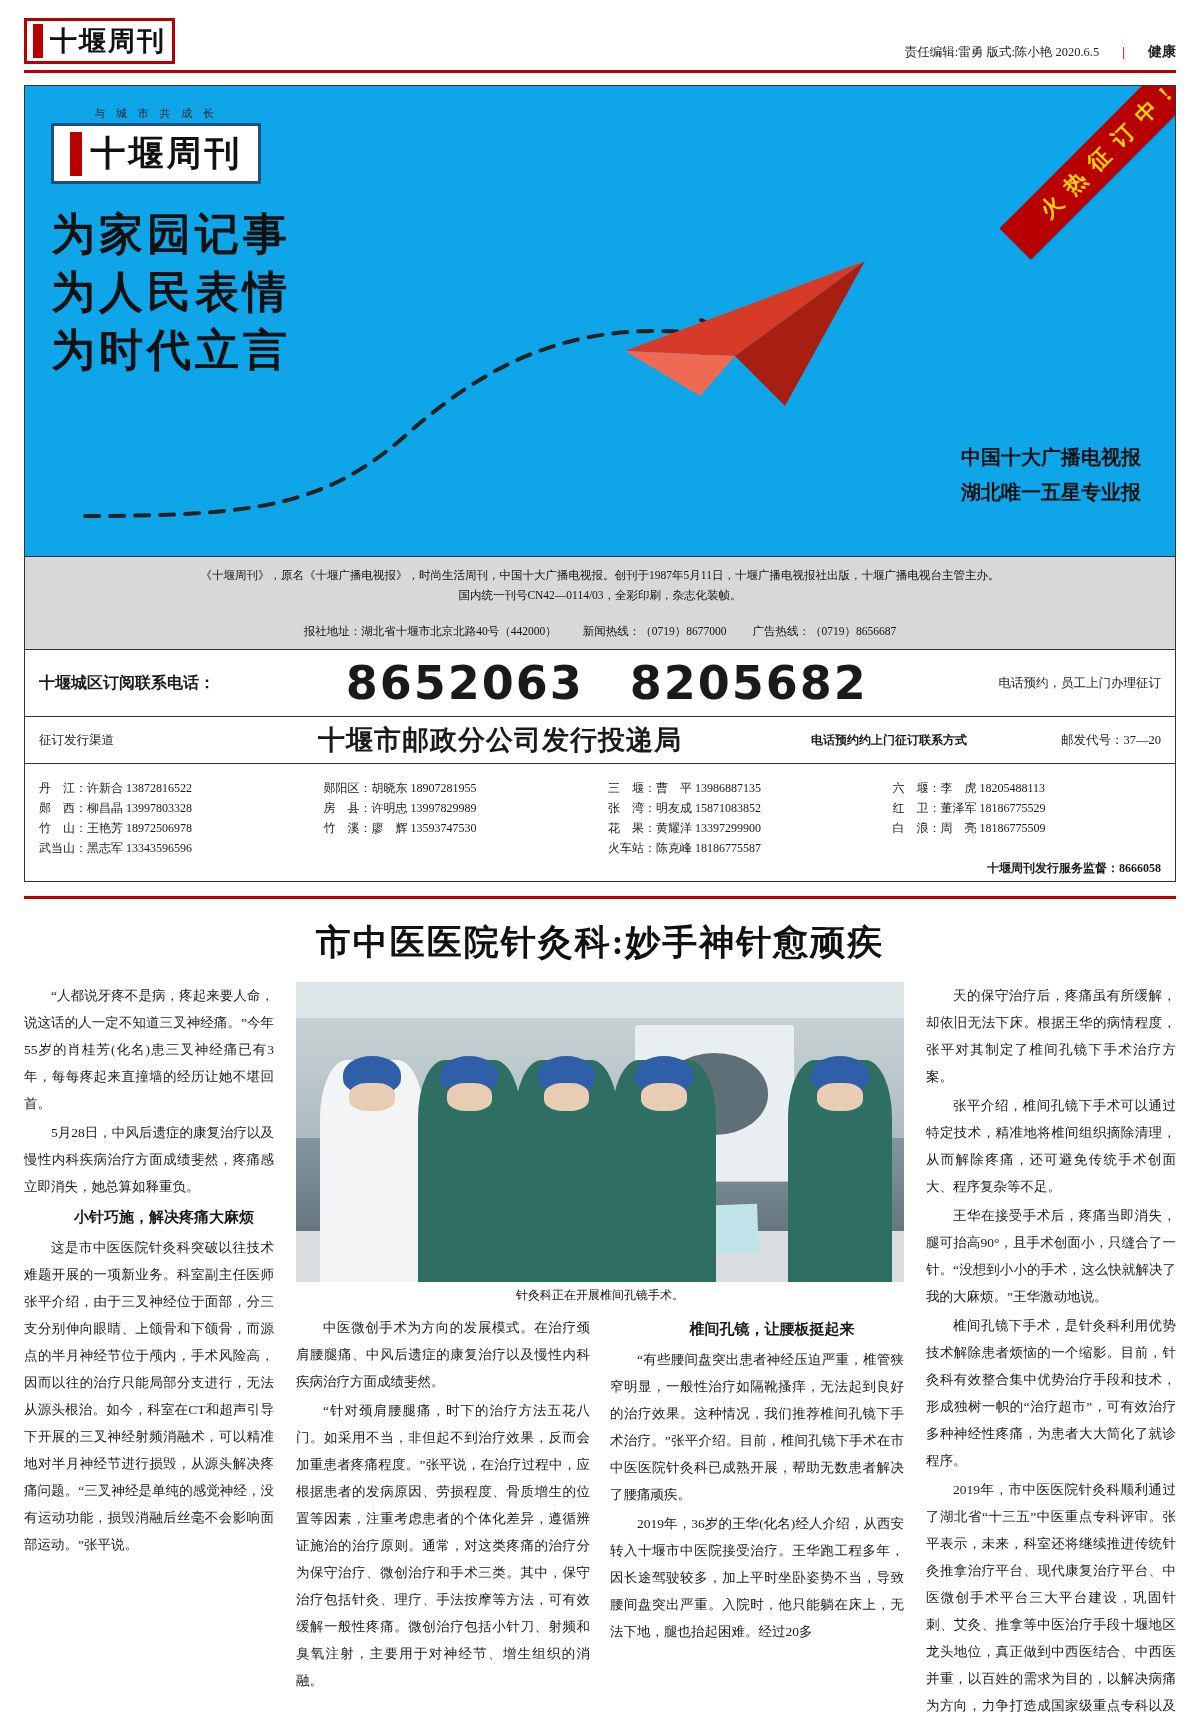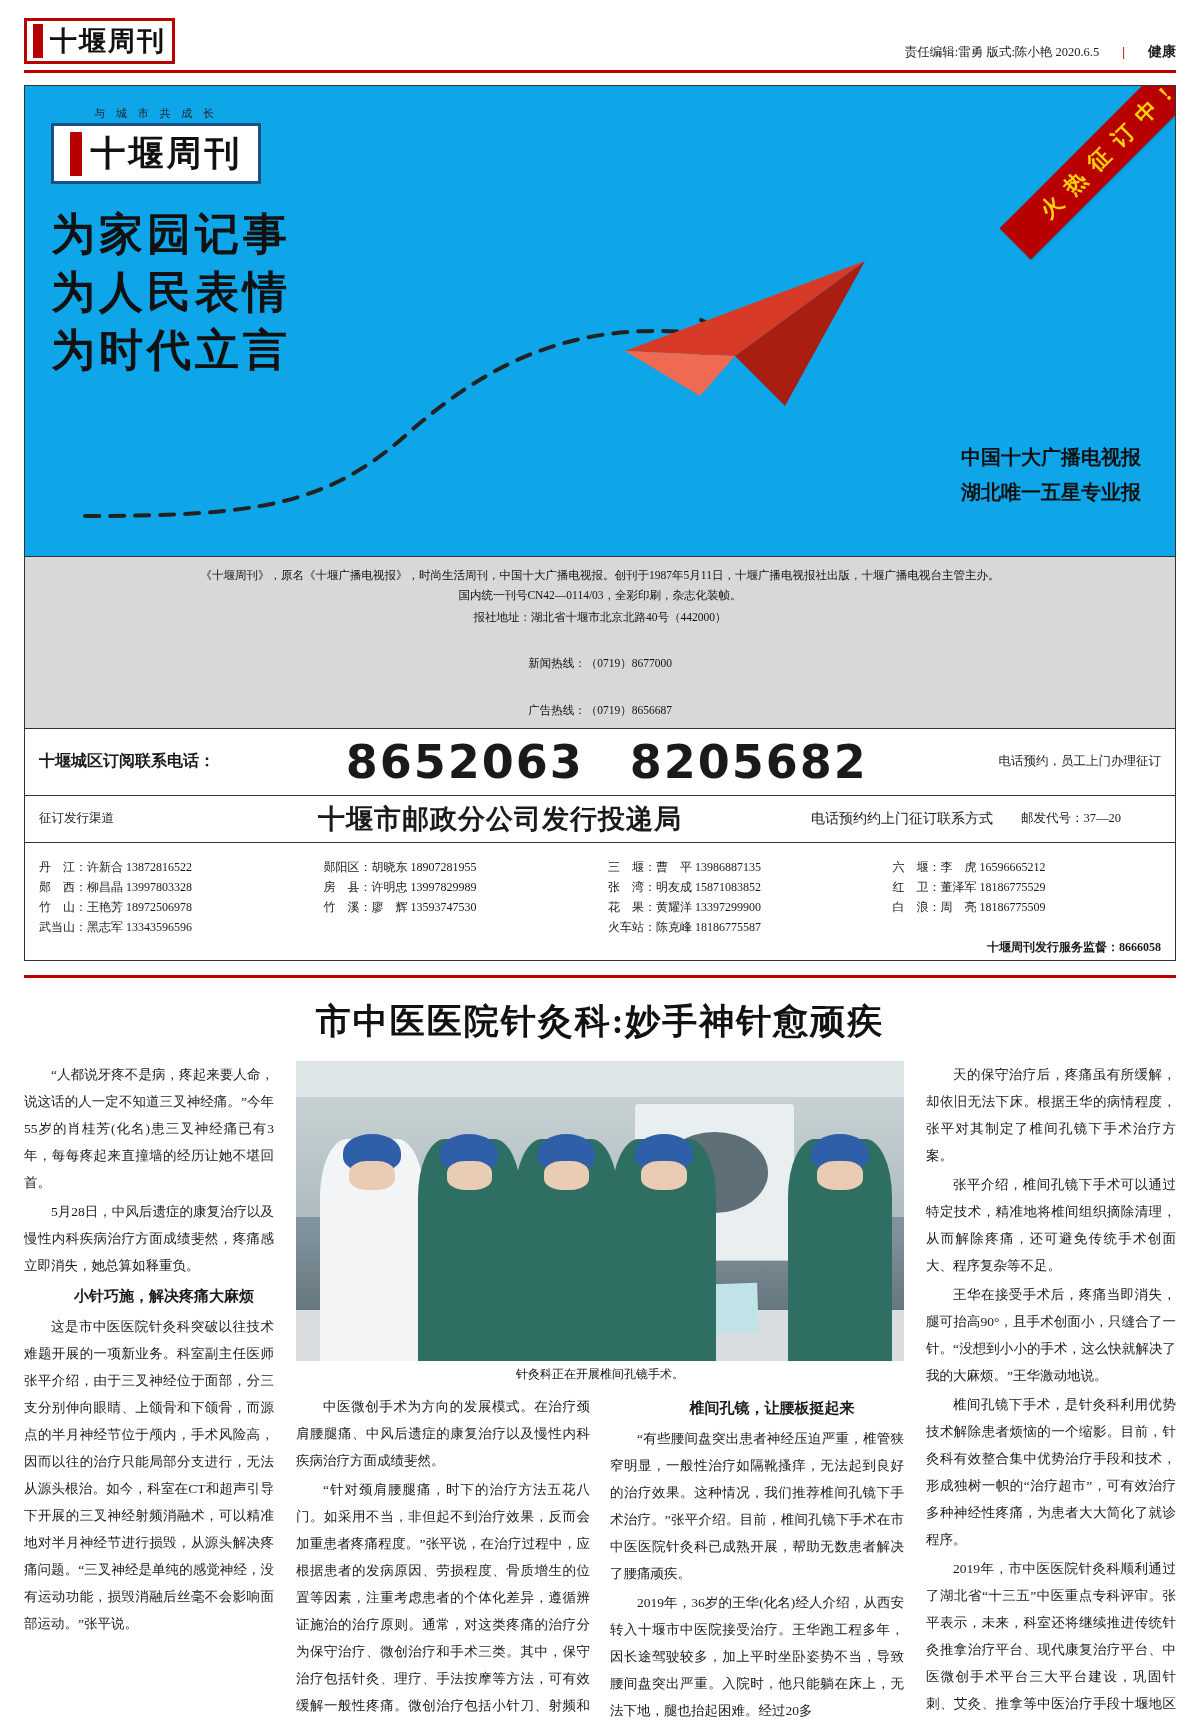--- a/index.html
+++ b/index.html
@@ -37,35 +37,35 @@
     position:absolute;right:-62px;top:44px;width:260px;transform:rotate(-45deg);
     background:#b80000;color:#ffd400;text-align:center;font-size:22px;font-weight:bold;
     letter-spacing:3px;padding:7px 0;box-shadow:0 1px 2px rgba(0,0,0,.3);
   }
   .plane{position:absolute;right:300px;top:170px;}
   .dash{position:absolute;left:0;top:0;}
 
   .ad-note{
     border-top:1px solid #333;background:#d8d8d8;padding:8px 8px;font-size:11.5px;line-height:1.75;text-align:center;color:#111;
   }
-  .ad-note .addr{display:flex;justify-content:center;gap:26px;flex-wrap:wrap;margin-top:2px;flex-direction:column;}
+  .ad-note .addr{display:flex;justify-content:center;gap:26px;flex-wrap:wrap;margin-top:16px;}
   .ad-phone{
     border-top:1px solid #333;display:flex;align-items:center;padding:6px 14px;background:#fff;
   }
   .ad-phone .lbl{font-size:16px;font-weight:bold;white-space:nowrap;}
   .ad-phone .nums{flex:1;text-align:center;font-size:46px;font-weight:bold;letter-spacing:2px;font-family:"DejaVu Sans",sans-serif;}
   .ad-phone .nums span{margin:0 14px;}
   .ad-phone .right{font-size:12.5px;white-space:nowrap;}
   .ad-post{
     border-top:1px solid #333;display:flex;align-items:center;padding:5px 14px;background:#fff;
   }
   .ad-post .c1{font-size:12.5px;white-space:nowrap;width:150px;}
   .ad-post .c2{flex:1;text-align:center;font-size:27px;font-weight:bold;letter-spacing:1px;}
-  .ad-post .c3{font-size:14px;white-space:nowrap;width:210px;}
-  .ad-post .c4{font-size:12.5px;white-space:nowrap;text-align:left;width:140px;}
+  .ad-post .c3{font-size:12px;white-space:nowrap;width:210px;font-weight:bold;}
+  .ad-post .c4{font-size:12.5px;white-space:nowrap;text-align:right;width:140px;}
   .ad-contacts{border-top:1px solid #333;padding:16px 14px 4px;font-size:12px;background:#fff;}
   .contact-grid{display:grid;grid-template-columns:1fr 1fr 1fr 1fr;column-gap:16px;row-gap:3px;}
   .contact-grid .cell{white-space:nowrap;}
   .ad-super{text-align:right;font-size:12px;font-weight:bold;margin-top:3px;}
 
   
   .article{margin-top:14px;border-top:3px solid #c00000;padding-top:14px;}
   .headline{
     text-align:center;font-size:35px;font-weight:bold;letter-spacing:2px;color:#111;margin:6px 0 16px;
   }
@@ -172,21 +172,21 @@
       <div class="c2">十堰市邮政分公司发行投递局</div>
       <div class="c3">电话预约约上门征订联系方式</div>
       <div class="c4">邮发代号：37—20</div>
     </div>
 
     <div class="ad-contacts">
       <div class="contact-grid">
         <div class="cell">丹　江：许新合  13872816522</div>
         <div class="cell">郧阳区：胡晓东  18907281955</div>
         <div class="cell">三　堰：曹　平  13986887135</div>
-        <div class="cell">六　堰：李　虎  16596665212</div>
+        <div class="cell">六　堰：李　虎  18205488113</div>
         <div class="cell">郧　西：柳昌晶  13997803328</div>
         <div class="cell">房　县：许明忠  13997829989</div>
         <div class="cell">张　湾：明友成  15871083852</div>
         <div class="cell">红　卫：董泽军  18186775529</div>
         <div class="cell">竹　山：王艳芳  18972506978</div>
         <div class="cell">竹　溪：廖　辉  13593747530</div>
         <div class="cell">花　果：黄耀洋  13397299900</div>
         <div class="cell">白　浪：周　亮  18186775509</div>
         <div class="cell">武当山：黑志军  13343596596</div>
         <div class="cell"></div>

